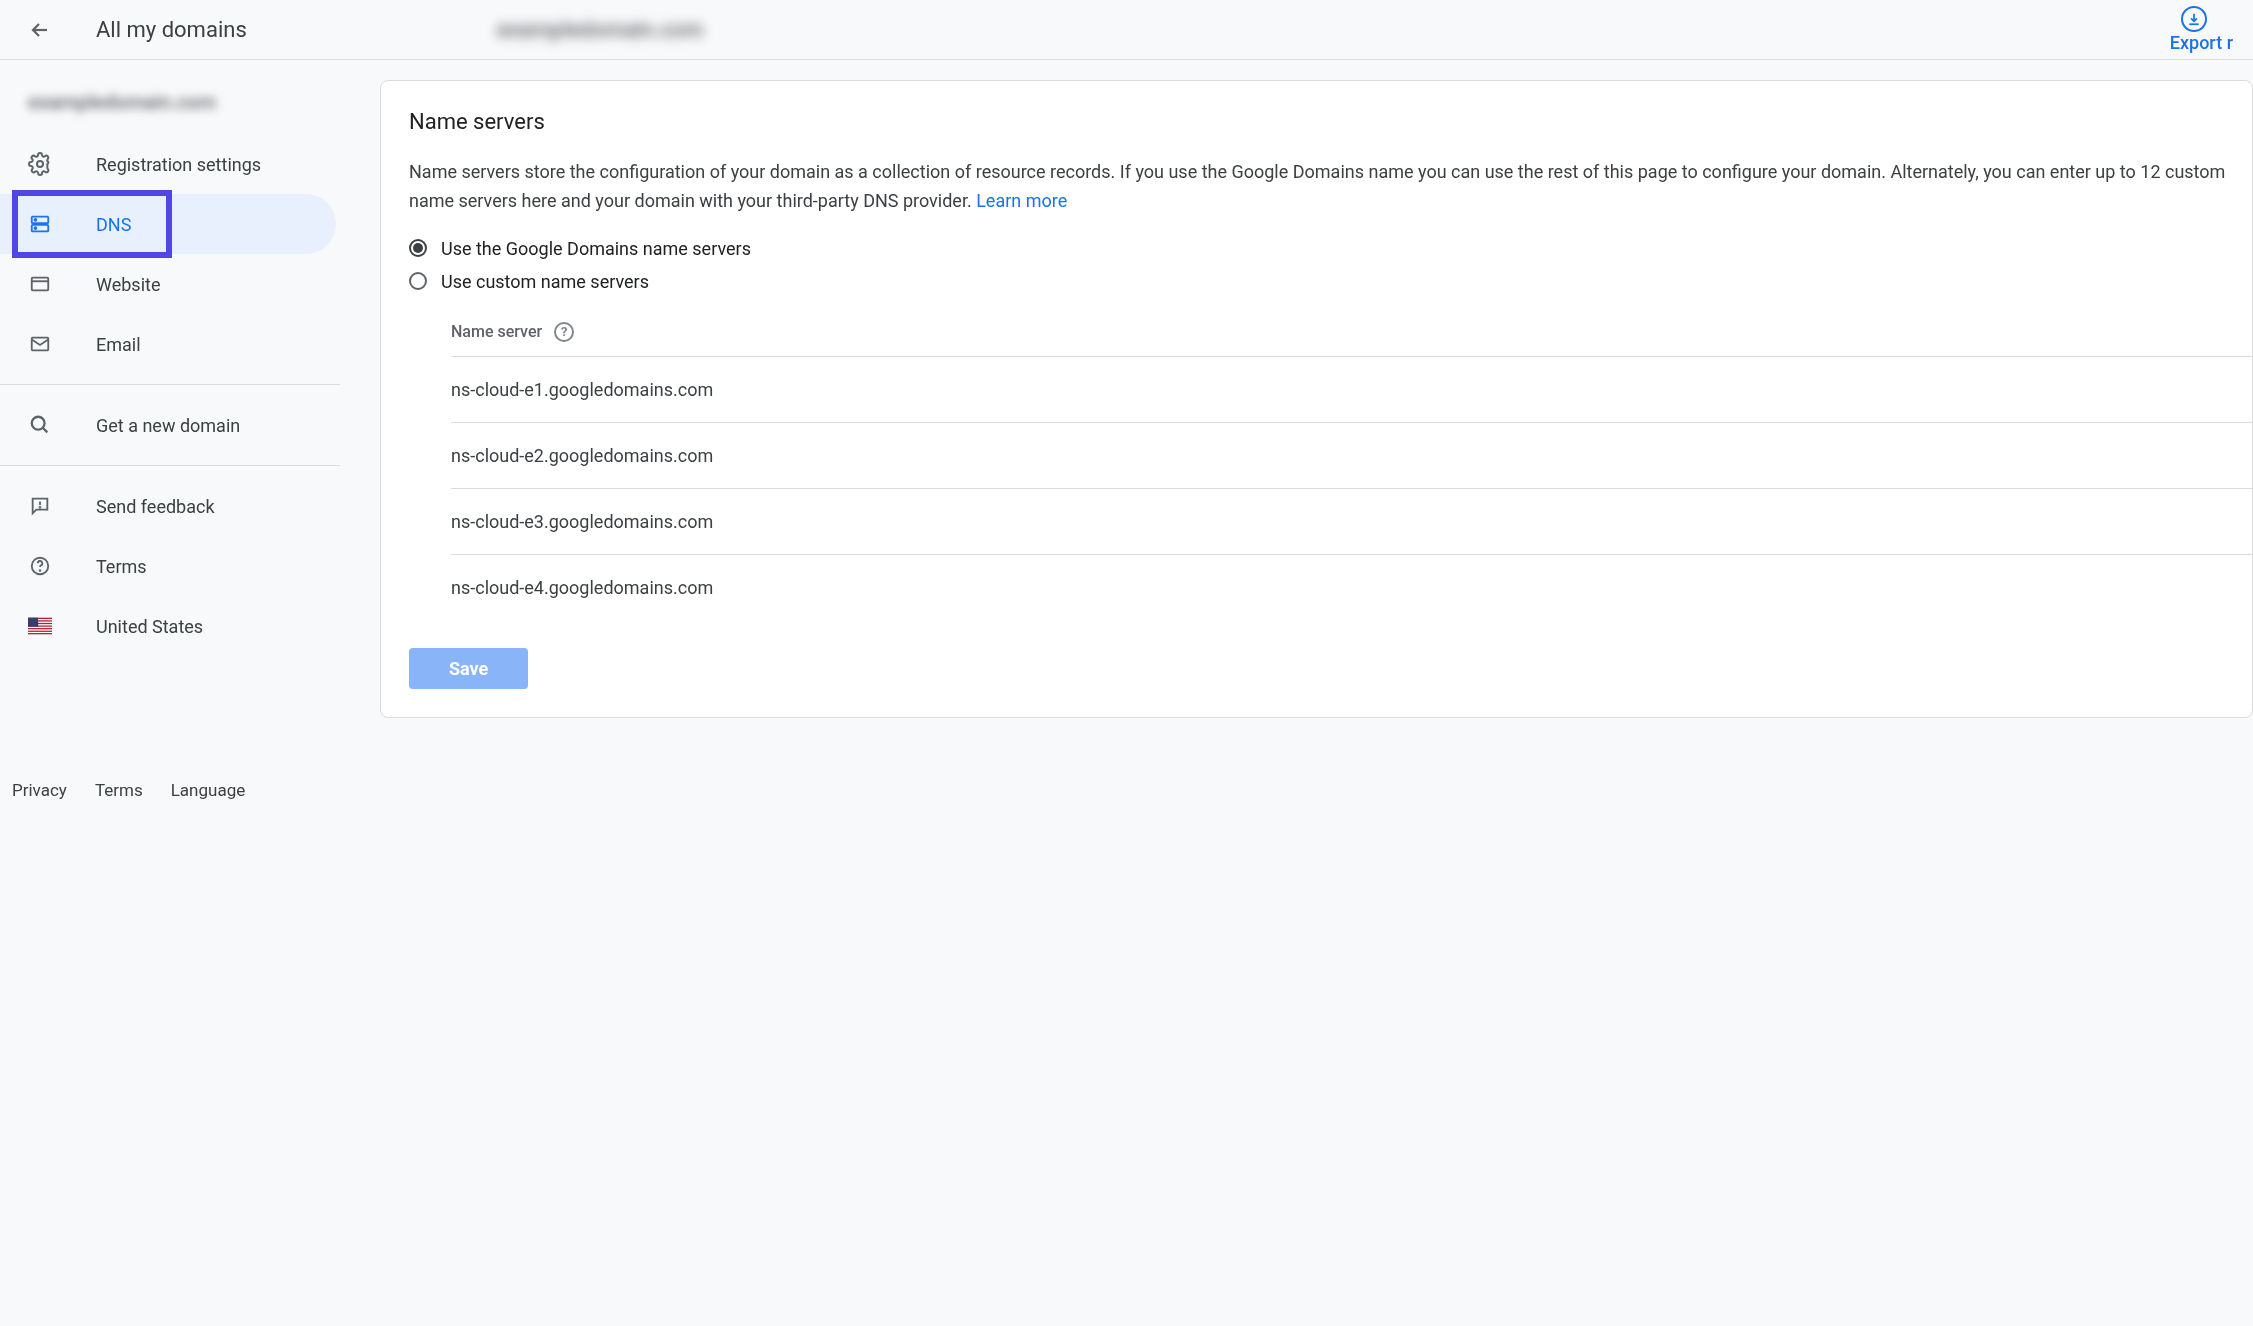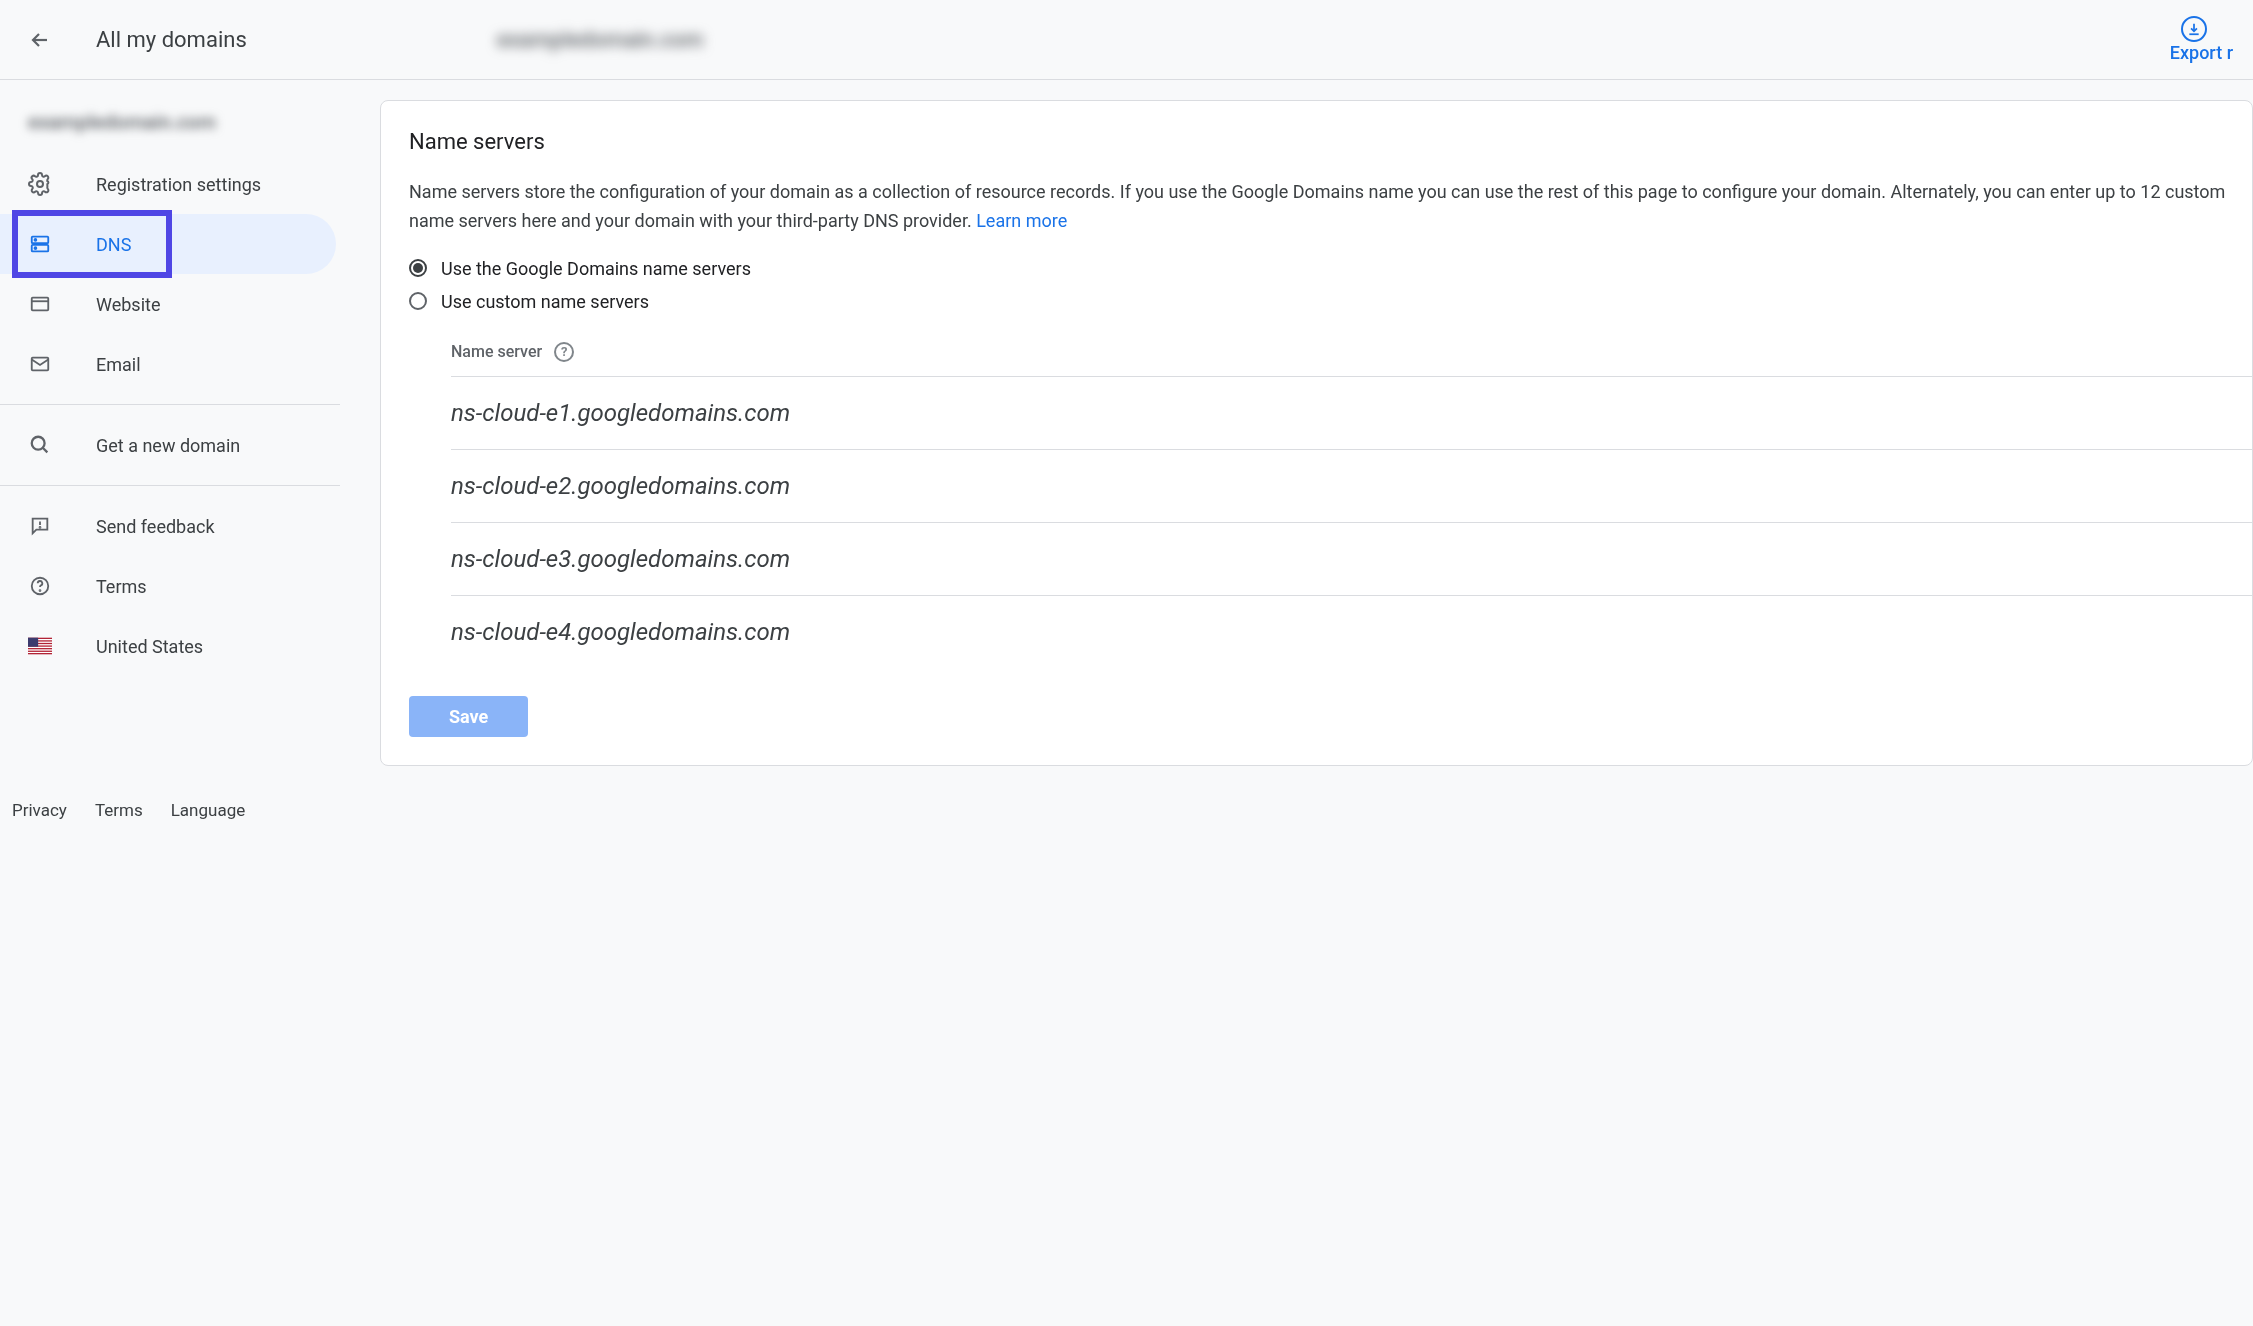--- a/index.html
+++ b/index.html
@@ -10,21 +10,21 @@
   }
   body {
     background: #f8f9fa;
     color: #202124;
     font-size: 14px;
     overflow-x: hidden;
   }
   .header {
     display: flex;
     align-items: center;
-    height: 80px;
+    height: 60px;
     border-bottom: 1px solid #dadce0;
     background: #f8f9fa;
     padding: 0 20px;
   }
   .back-btn {
     width: 40px;
     height: 40px;
     display: flex;
     align-items: center;
     justify-content: center;
@@ -215,23 +215,22 @@
     align-items: center;
     justify-content: center;
     font-size: 13px;
     color: #80868b;
     margin-left: 12px;
     font-weight: bold;
   }
   .ns-row {
     padding: 22px 0;
     border-top: 1px solid #dadce0;
-    font-size: 24px;
+    font-size: 18px;
     color: #3c4043;
-    font-style: italic;
   }
   .save-btn {
     margin-top: 28px;
     background: #8ab4f8;
     color: #fff;
     border: none;
     border-radius: 4px;
     padding: 10px 40px;
     font-size: 18px;
     font-weight: 700;

